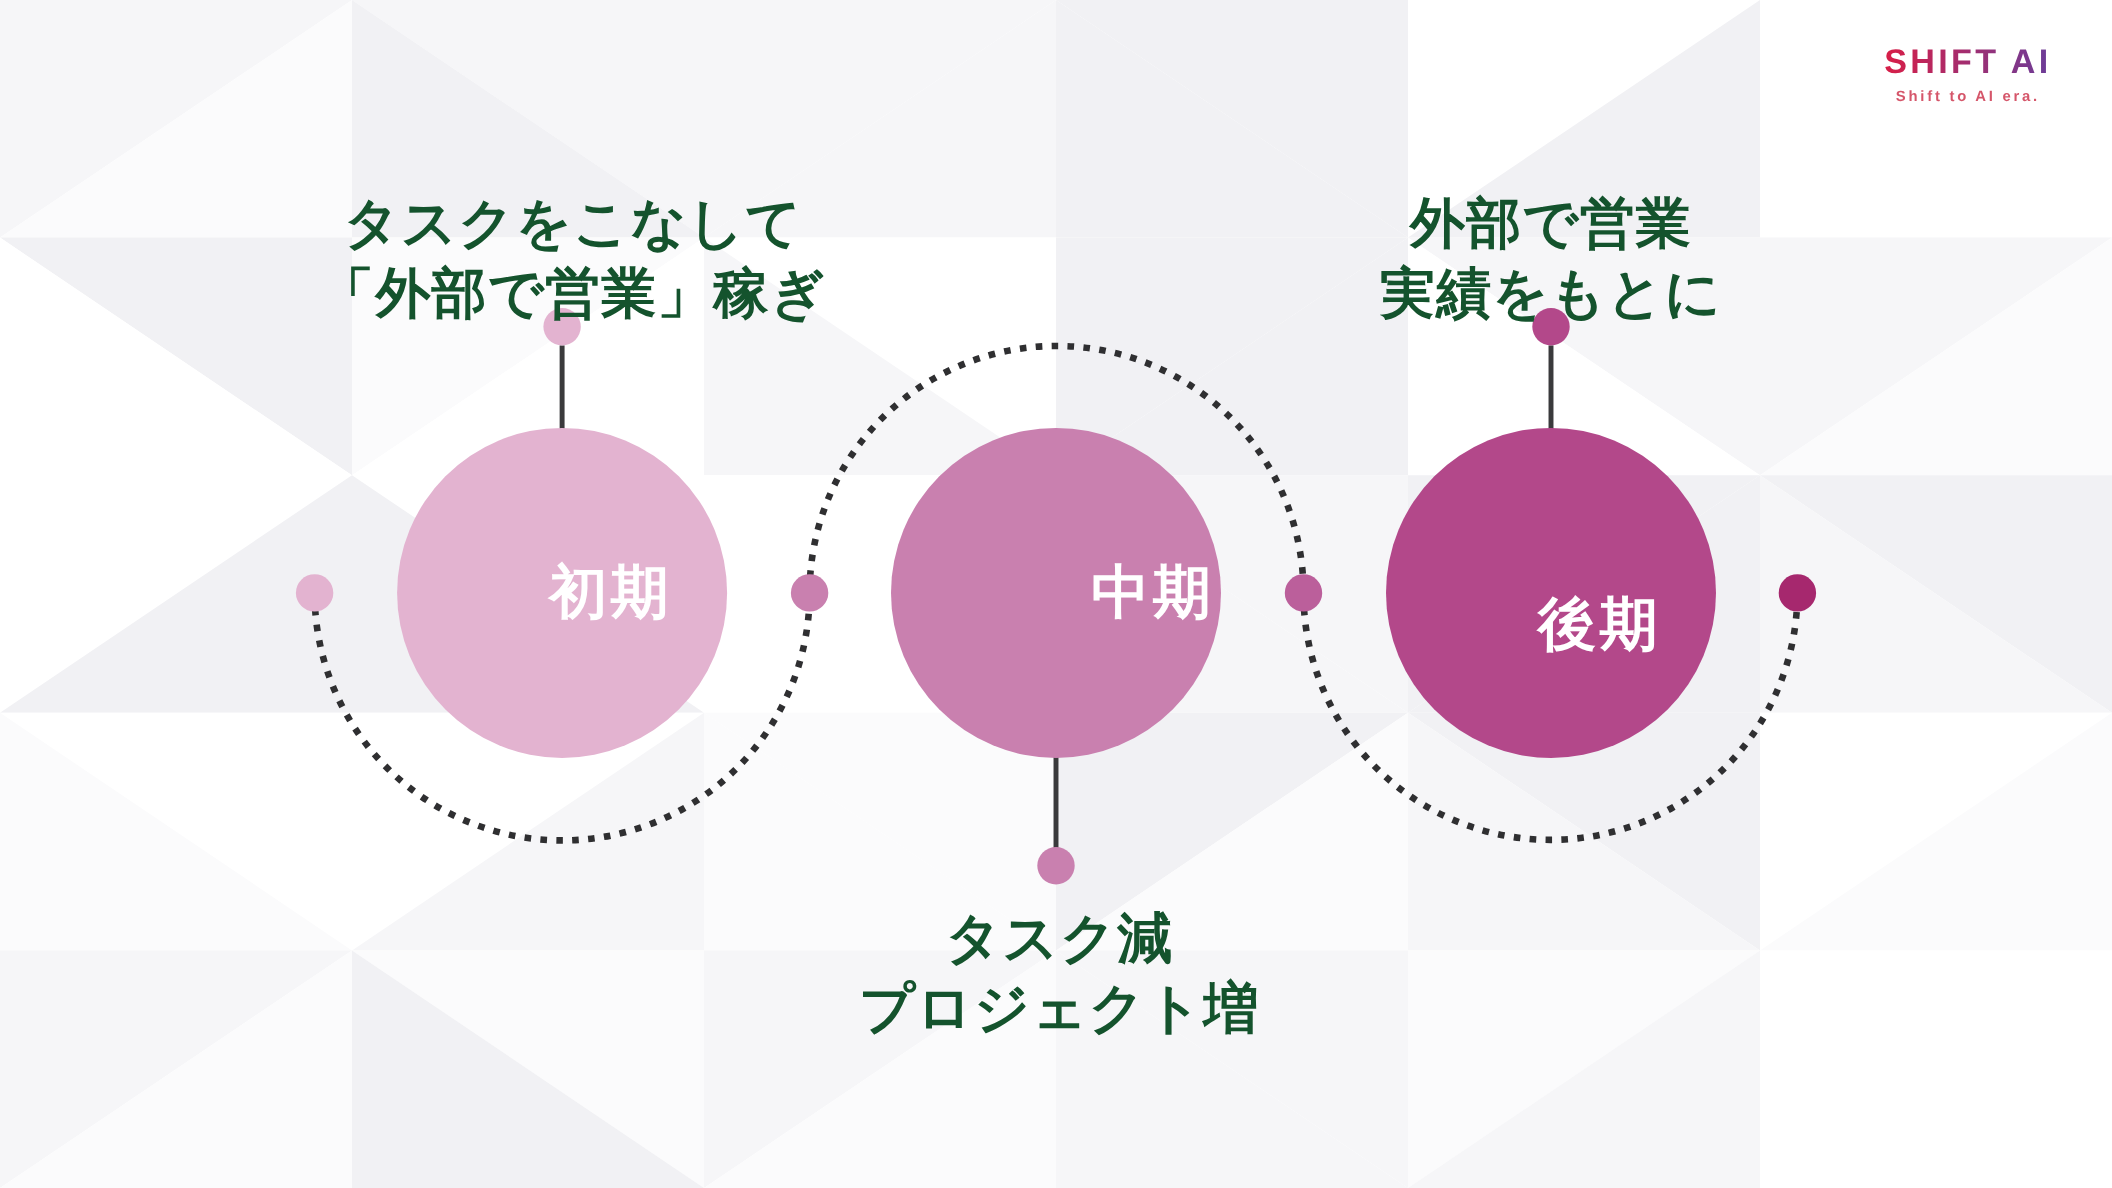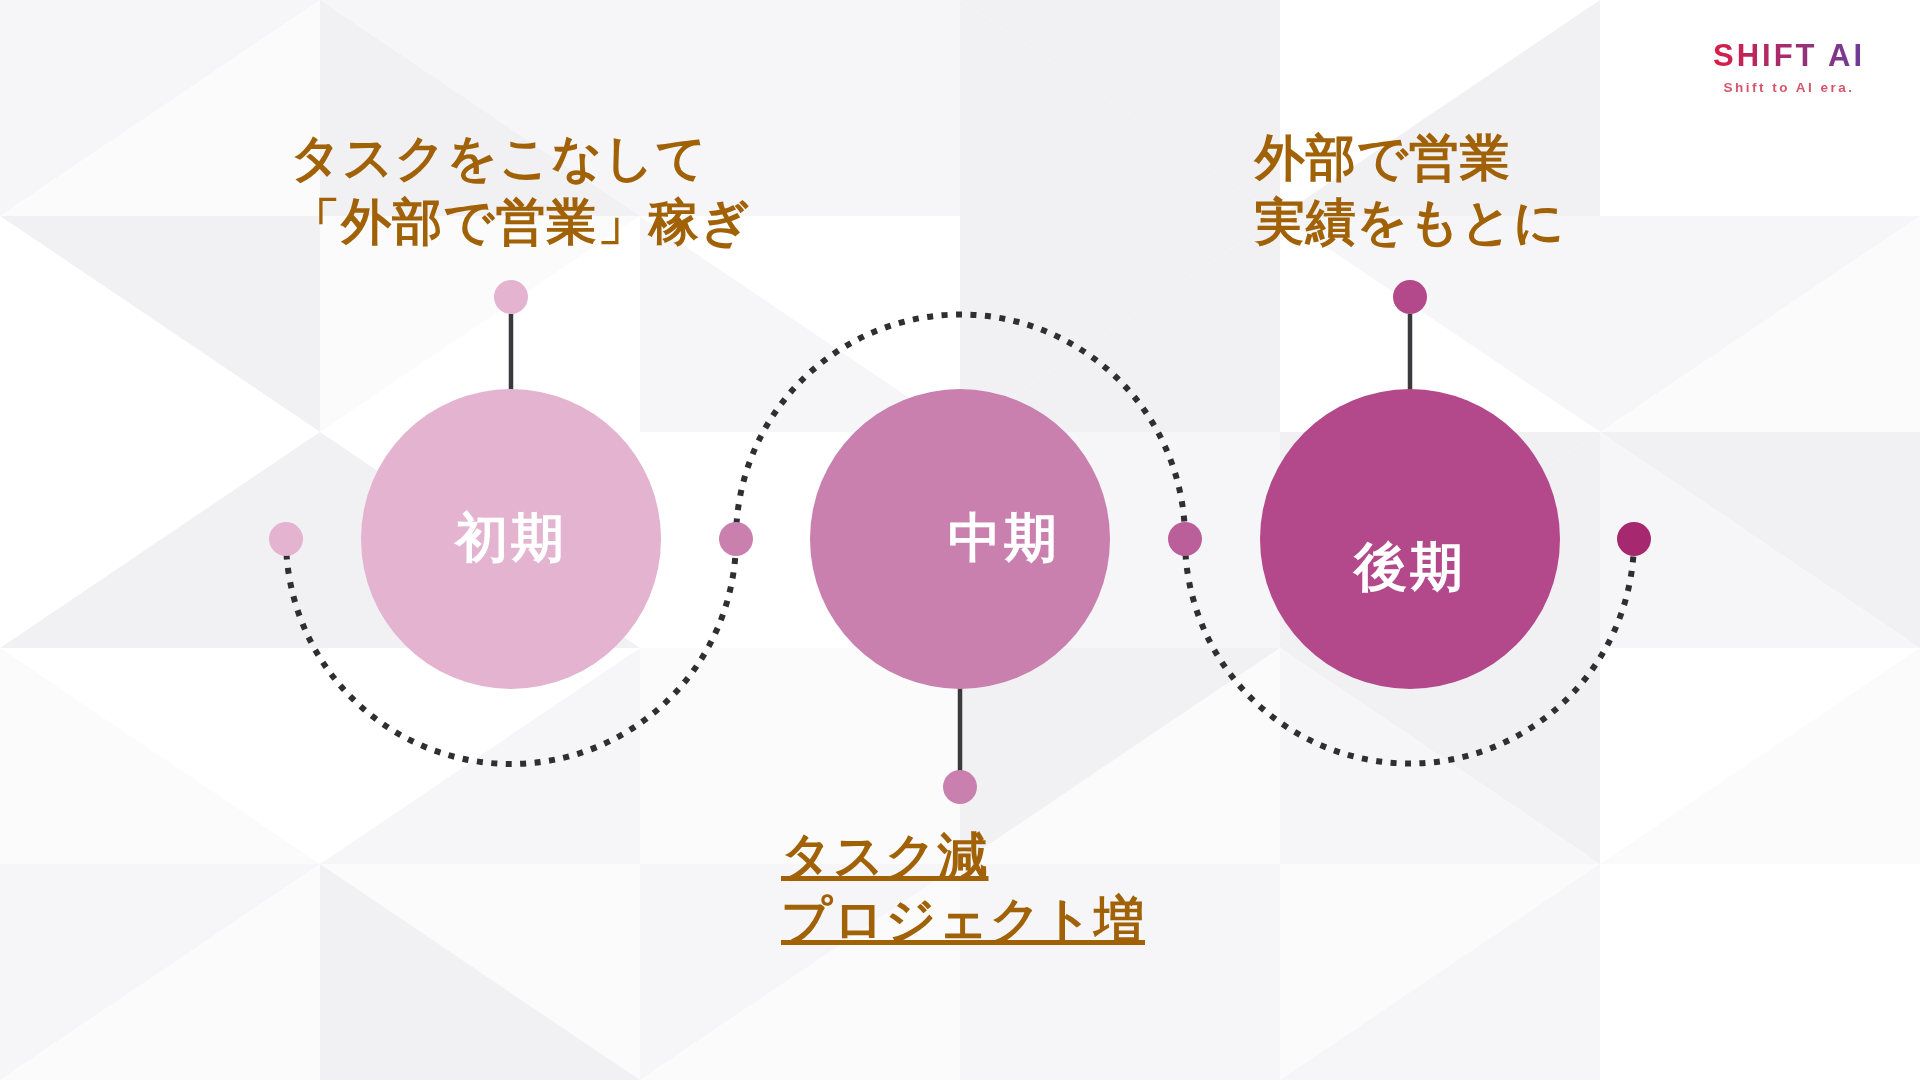--- a/index.html
+++ b/index.html
@@ -6,28 +6,28 @@
   .stage{
     position:relative;width:1920px;height:1080px;overflow:hidden;background:#ffffff;
     font-family:"Liberation Sans","DejaVu Sans",sans-serif;
   }
   .stage > svg, .stage > div{position:absolute;}
   #bg-mesh{left:0;top:0;}
   .diagram{left:0;top:0;}
   .arc{fill:none;stroke-width:6;stroke-dasharray:6 8.5;stroke-linecap:butt;}
   .stem{stroke-width:4.5;}
   .ann{
-    transform:translateX(-50%);white-space:nowrap;
-    font-size:50px;line-height:64px;font-weight:bold;color:#a16207;letter-spacing:1px;
+    transform:translateX(-50%);text-align:center;white-space:nowrap;
+    font-size:50px;line-height:64px;font-weight:bold;color:#14532d;letter-spacing:1px;margin-top:45px;
   }
   .ann.pos-top{top:126px;}
-  .ann.pos-bottom{top:824px;text-decoration:underline;}
+  .ann.pos-bottom{top:776px;}
   .phase-label{
     transform:translate(-50%,-50%);color:#ffffff;font-size:53px;font-weight:bold;
-    letter-spacing:3px;white-space:nowrap;text-align:center;
+    letter-spacing:3px;white-space:nowrap;text-align:center;margin-left:44px;
   }
   .logo{left:1684px;top:30px;width:210px;height:84px;text-decoration:underline;}
 </style>
 </head>
 <body>
 
 <div class="stage">
 
   <svg id="bg-mesh" width="1920" height="1080">
       <polygon points="0,0 320,0 0,216" fill="#f6f6f8"></polygon>

